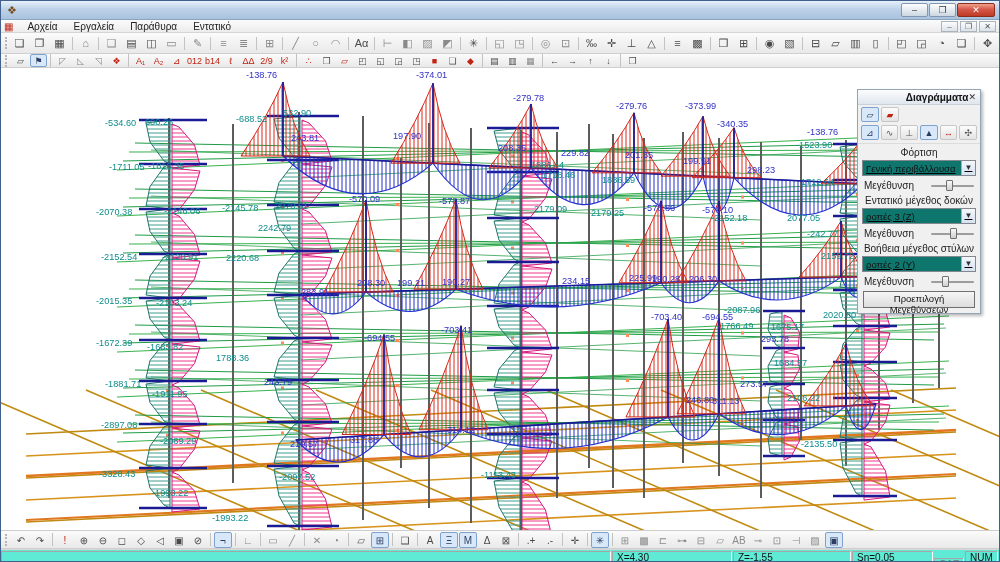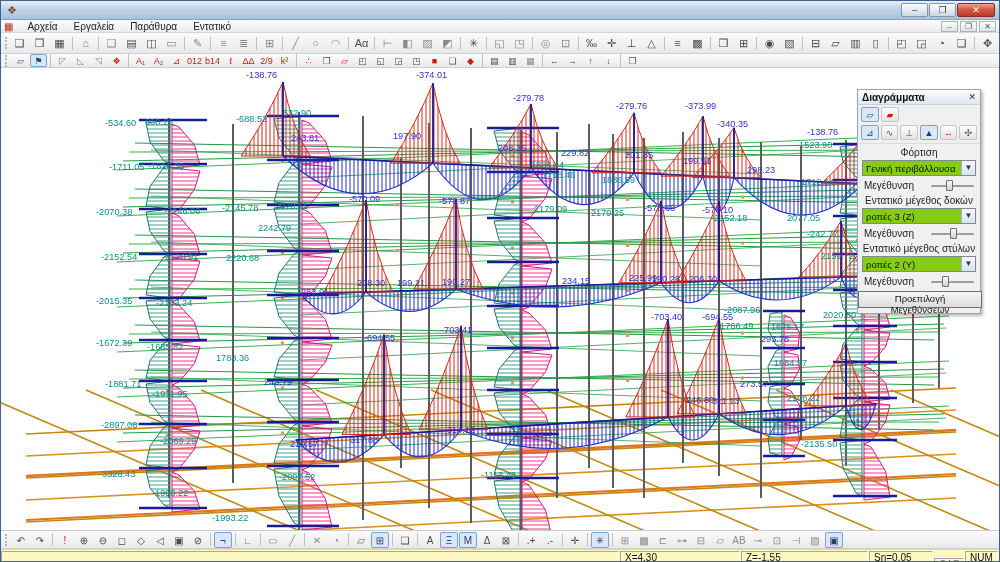--- a/index.html
+++ b/index.html
@@ -37,50 +37,50 @@
   .tb.red{color:#c22212;}
   .tb.dim{color:#8a8a8a;}
   .tb.sel{background:#d9e8f9;border:1px solid #7da2ce;border-radius:2px;color:#2a3f63;}
   .sep{width:1px;height:13px;background:#c2c2c2;margin:0 2px;flex:none;}
   
   .canvas{position:relative;height:462px;background:#ffffff;overflow:hidden;}
   .canvas svg{display:block;}
   
   .panel{position:absolute;top:21px;right:18px;width:124px;background:#f0f0f0;
     border:1px solid #96a5b5;box-shadow:2px 2px 3px rgba(0,0,0,.28);font-size:10px;z-index:5;}
-  .ptitle{height:15px;display:flex;align-items:center;justify-content:space-between;
+  .ptitle{height:15px;display:flex;align-items:center;justify-content:flex-end;
     padding:0 4px;font-weight:bold;color:#111;background:linear-gradient(#fdfdfd,#dfe6ee);
-    border-bottom:1px solid #c9d2dc;gap:39px;}
+    border-bottom:1px solid #c9d2dc;}
   .pclose{font-weight:normal;font-size:9px;color:#333;}
   .prow{display:flex;gap:2px;padding:2px 3px 1px;}
   .prow2{border-bottom:1px solid #dcdcdc;padding-bottom:3px;}
   .pbtn{width:18px;height:15px;font-size:9px;line-height:14px;text-align:center;color:#555;
     border:1px solid #c6c6c6;background:linear-gradient(#fcfcfc,#e3e3e3);border-radius:2px;}
   .pbtn.sel{border-color:#7da2ce;background:#d9e8f9;color:#253c5e;}
   .pbtn.red{color:#c22212;}
   .plabel{text-align:center;color:#222;margin:3px 0 2px;}
-  .combo{display:flex;align-items:center;height:16px;margin:0 4px;border:1px solid #828790;background:#84cc16;}
+  .combo{display:flex;align-items:center;height:16px;margin:0 4px;border:1px solid #828790;background:#0f766e;text-decoration:underline;}
   .combo .cval{flex:1;padding:0 3px;font-size:9.5px;white-space:nowrap;overflow:hidden;color:#111;}
   .combo .carr{width:14px;height:14px;text-align:center;font-size:8px;line-height:13px;color:#333;
     background:linear-gradient(#f4f8fc,#d7e3f2);border-left:1px solid #9ab0cb;}
   .zoomrow{display:flex;align-items:center;gap:17px;margin:4px 6px;}
   .zlabel{color:#222;flex:none;}
   .slider{flex:1;height:2px;background:#9d9d9d;position:relative;border-radius:1px;}
   .thumb{position:absolute;top:-5px;width:7px;height:11px;border:1px solid #6f6f6f;border-radius:1px;
     background:linear-gradient(#fafafa,#cfcfcf);}
-  .pdefaults{display:block;margin:4px auto 5px;width:124px;height:17px;font-size:9.5px;
+  .pdefaults{display:block;margin:4px auto 5px;width:112px;height:17px;font-size:9.5px;
     font-family:"Liberation Sans",sans-serif;color:#111;
     border:1px solid #707070;background:linear-gradient(#f5f5f5,#dddddd);}
   
-  .status{height:14px;display:flex;align-items:stretch;background:#fef9c3;font-size:10px;color:#111;
+  .status{height:14px;display:flex;align-items:stretch;background:#5eead4;font-size:10px;color:#111;
     border-top:1px solid #d8d8d8;}
   .cell{margin:1px 1px 1px 0;padding:0 4px;border:1px solid #ffffff;border-top-color:#a6a6a6;border-left-color:#a6a6a6;
     white-space:nowrap;overflow:hidden;}
   .cell.msg{flex:1;}
-  .cell.cx{width:120px;} .cell.cz{width:127px;} .cell.cs{width:64px;}
+  .cell.cx{width:120px;} .cell.cz{width:118px;} .cell.cs{width:81px;}
   .cell.ck{width:30px;text-align:center;color:#777;margin-top:8px;} .cell.cn{width:33px;text-align:center;}
 </style>
 </head>
 <body>
 
 <div class="win">
 
   <div class="titlebar">
     <span class="appicon">❖</span>
     <span class="capbtns">
@@ -669,21 +669,21 @@
       <div class="combo">
         <span class="cval">ροπές 3 (Z)</span>
         <span class="carr">▼</span>
       </div>
       <div class="zoomrow">
         <span class="zlabel">Μεγέθυνση</span>
         <span class="slider">
             <span class="thumb" style="left: calc(52% - 3px);"></span>
           </span>
       </div>
-      <div class="plabel">Εντατικό μέγεθος στύλων</div>
+      <div class="plabel">Βοήθεια μέγεθος στύλων</div>
       <div class="combo">
         <span class="cval">ροπές 2 (Y)</span>
         <span class="carr">▼</span>
       </div>
       <div class="zoomrow">
         <span class="zlabel">Μεγέθυνση</span>
         <span class="slider">
             <span class="thumb" style="left: calc(32% - 3px);"></span>
           </span>
       </div>

